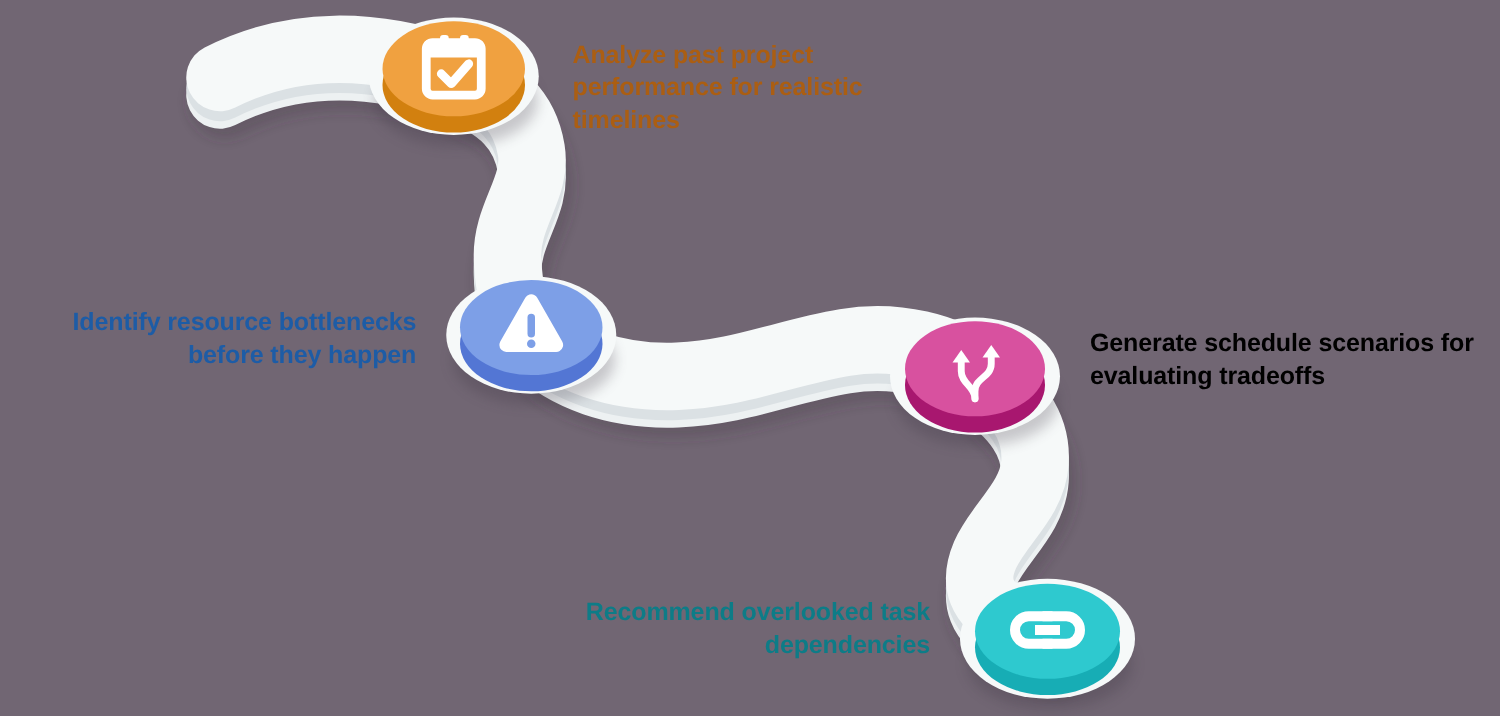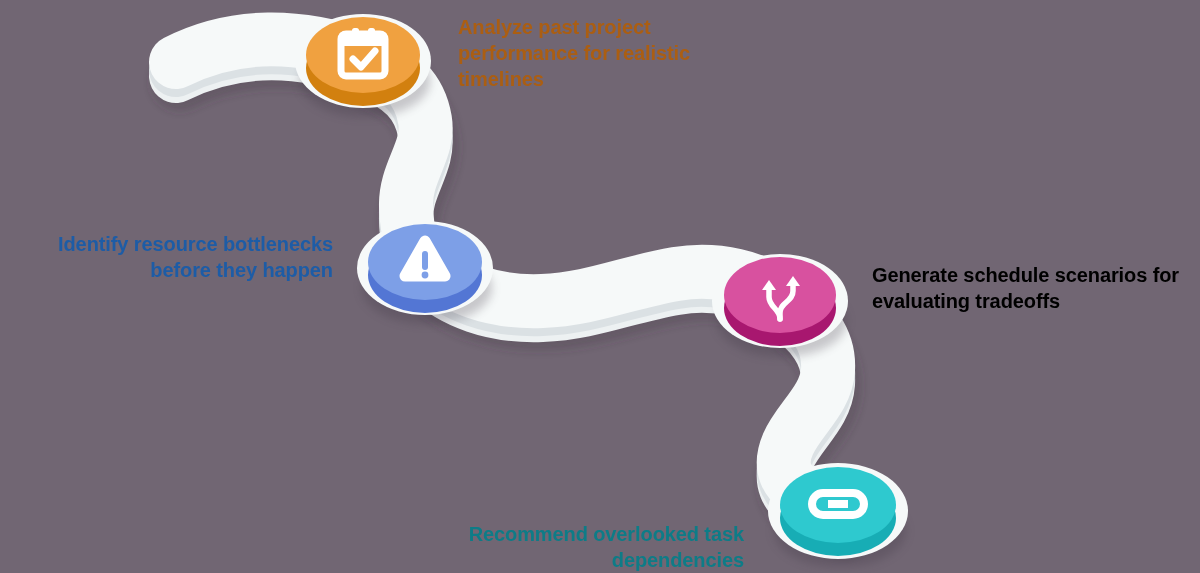--- a/index.html
+++ b/index.html
@@ -11,22 +11,22 @@
     overflow: hidden;
   }
   .road-svg { position: absolute; left: 0; top: 0; }
   .milestone-label {
     position: absolute;
     font-size: 20px;
     font-weight: 600;
     line-height: 26px;
     letter-spacing: -0.1px;
   }
-  .label-0 { left: 458px; top: 14px;  width: 246px; text-align: left; }
-  .label-1 { left: 46px;  top: 231px; width: 287px; text-align: right; }
+  .label-0 { left: 458px; top: 31px;  width: 246px; text-align: left; }
+  .label-1 { left: 46px;  top: 245px; width: 287px; text-align: right; }
   .label-2 { left: 872px; top: 262px; width: 314px; text-align: left; }
   .label-3 { left: 460px; top: 477px; width: 284px; text-align: right; }
 </style>
 </head>
 <body>
 
 <div class="stage" style="background-color: rgb(113, 102, 115);">
 
   <svg class="road-svg" width="1200" height="573" viewBox="0 0 1200 573">
     <defs>
@@ -109,14 +109,14 @@
       </g>
     </g>
   </svg>
 
   <div class="milestone-label label-0" style="color: rgb(171, 94, 18);">Analyze past project performance for realistic timelines</div>
 
   <div class="milestone-label label-1" style="color: rgb(29, 92, 166);">Identify resource bottlenecks before they happen</div>
 
   <div class="milestone-label label-2" style="color: #000000;">Generate schedule scenarios for evaluating tradeoffs</div>
 
-  <div class="milestone-label label-3" style="color: rgb(13, 124, 135); margin-top: 44px;">Recommend overlooked task dependencies</div>
+  <div class="milestone-label label-3" style="color: rgb(13, 124, 135);">Recommend overlooked task dependencies</div>
 </div>
 
 </body></html>

